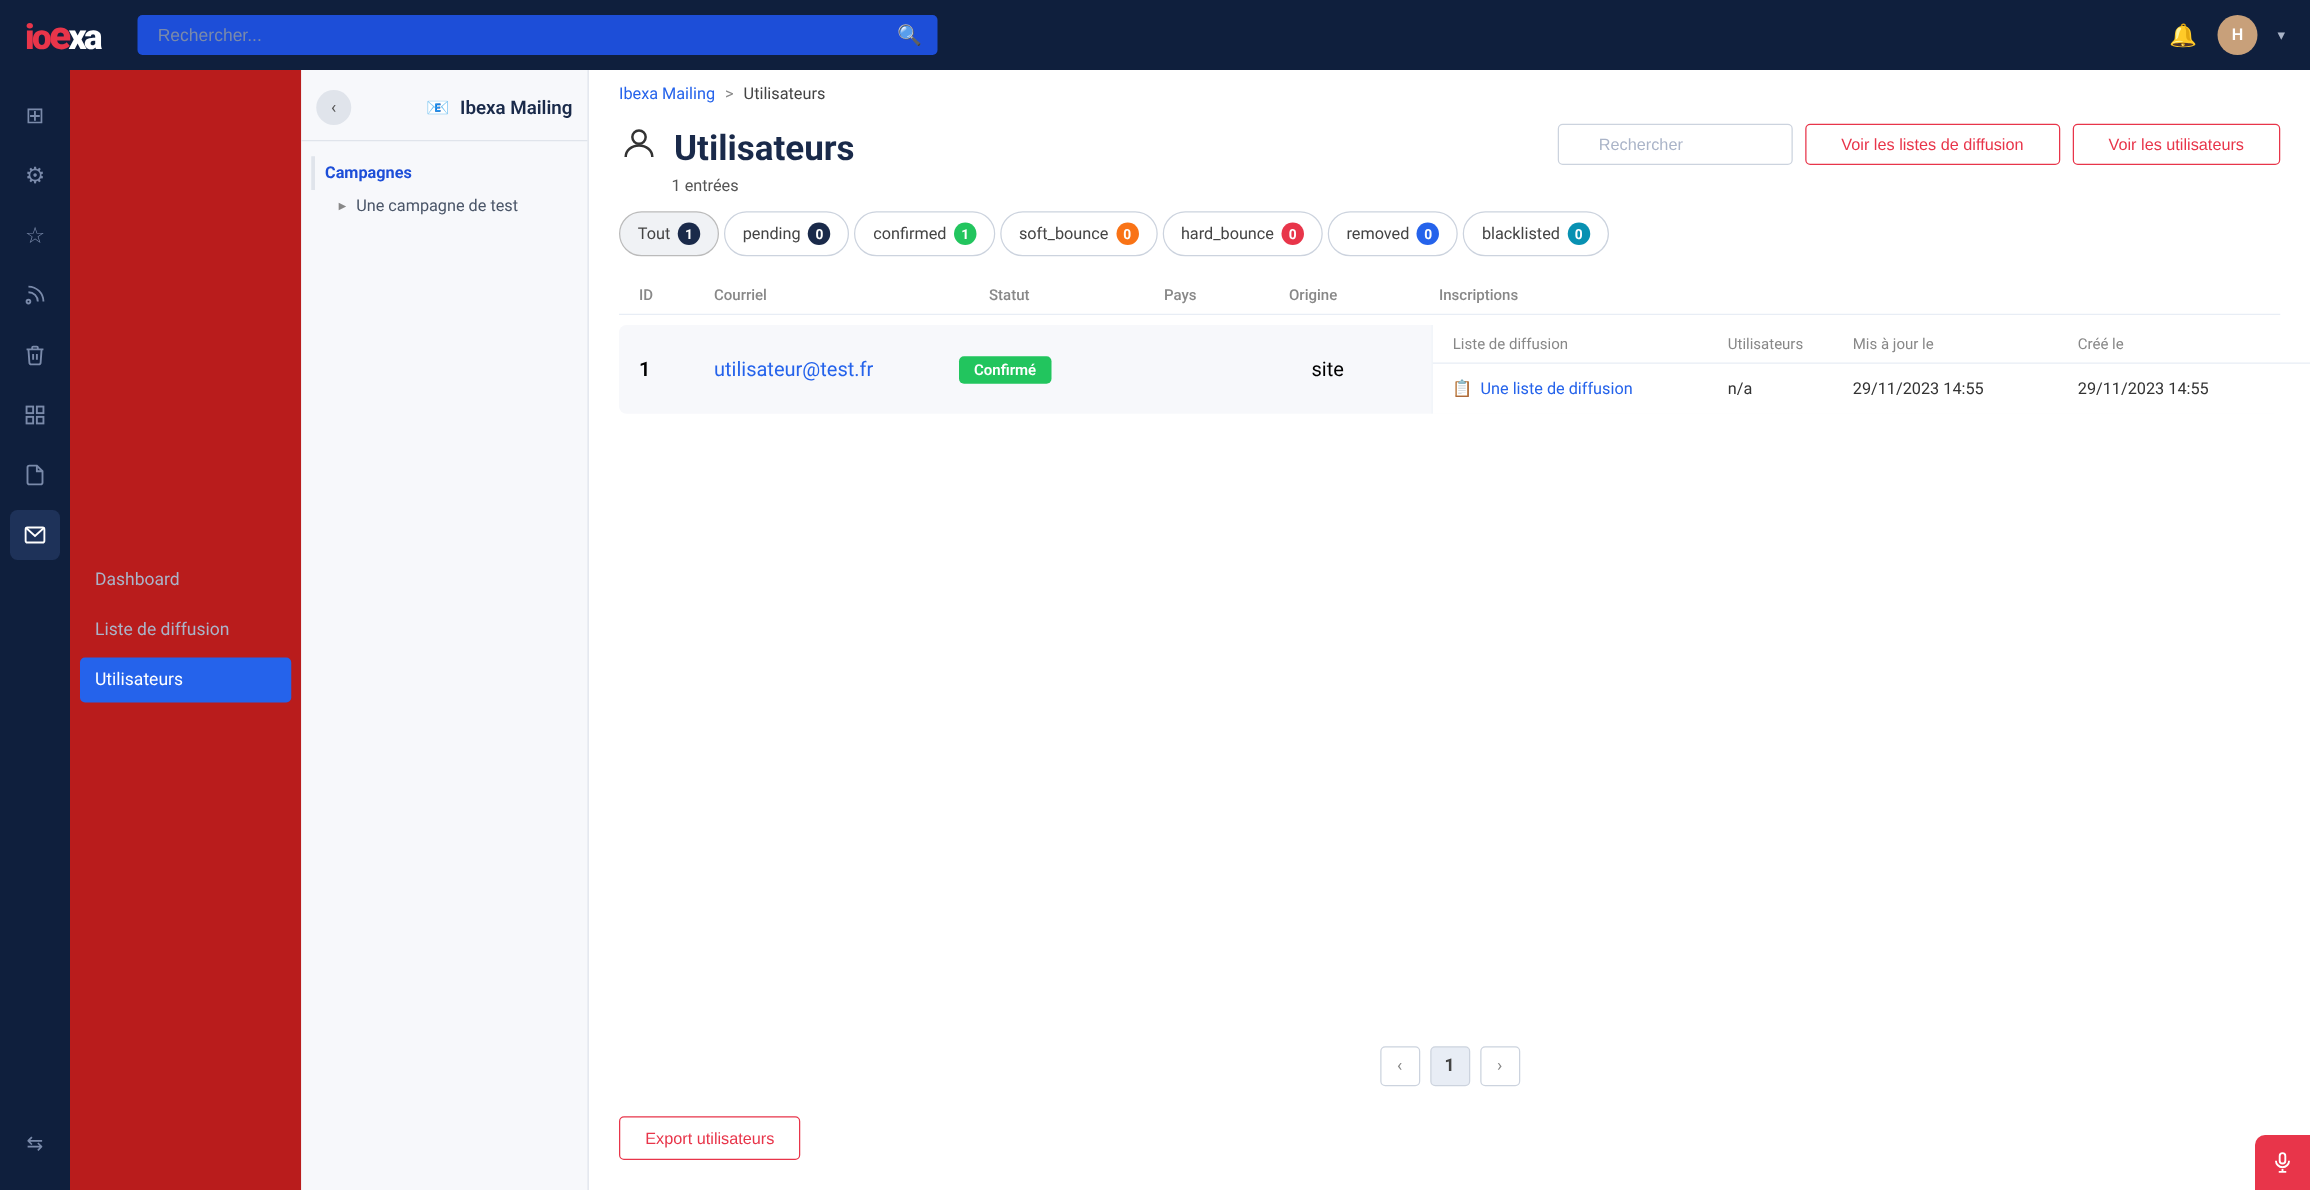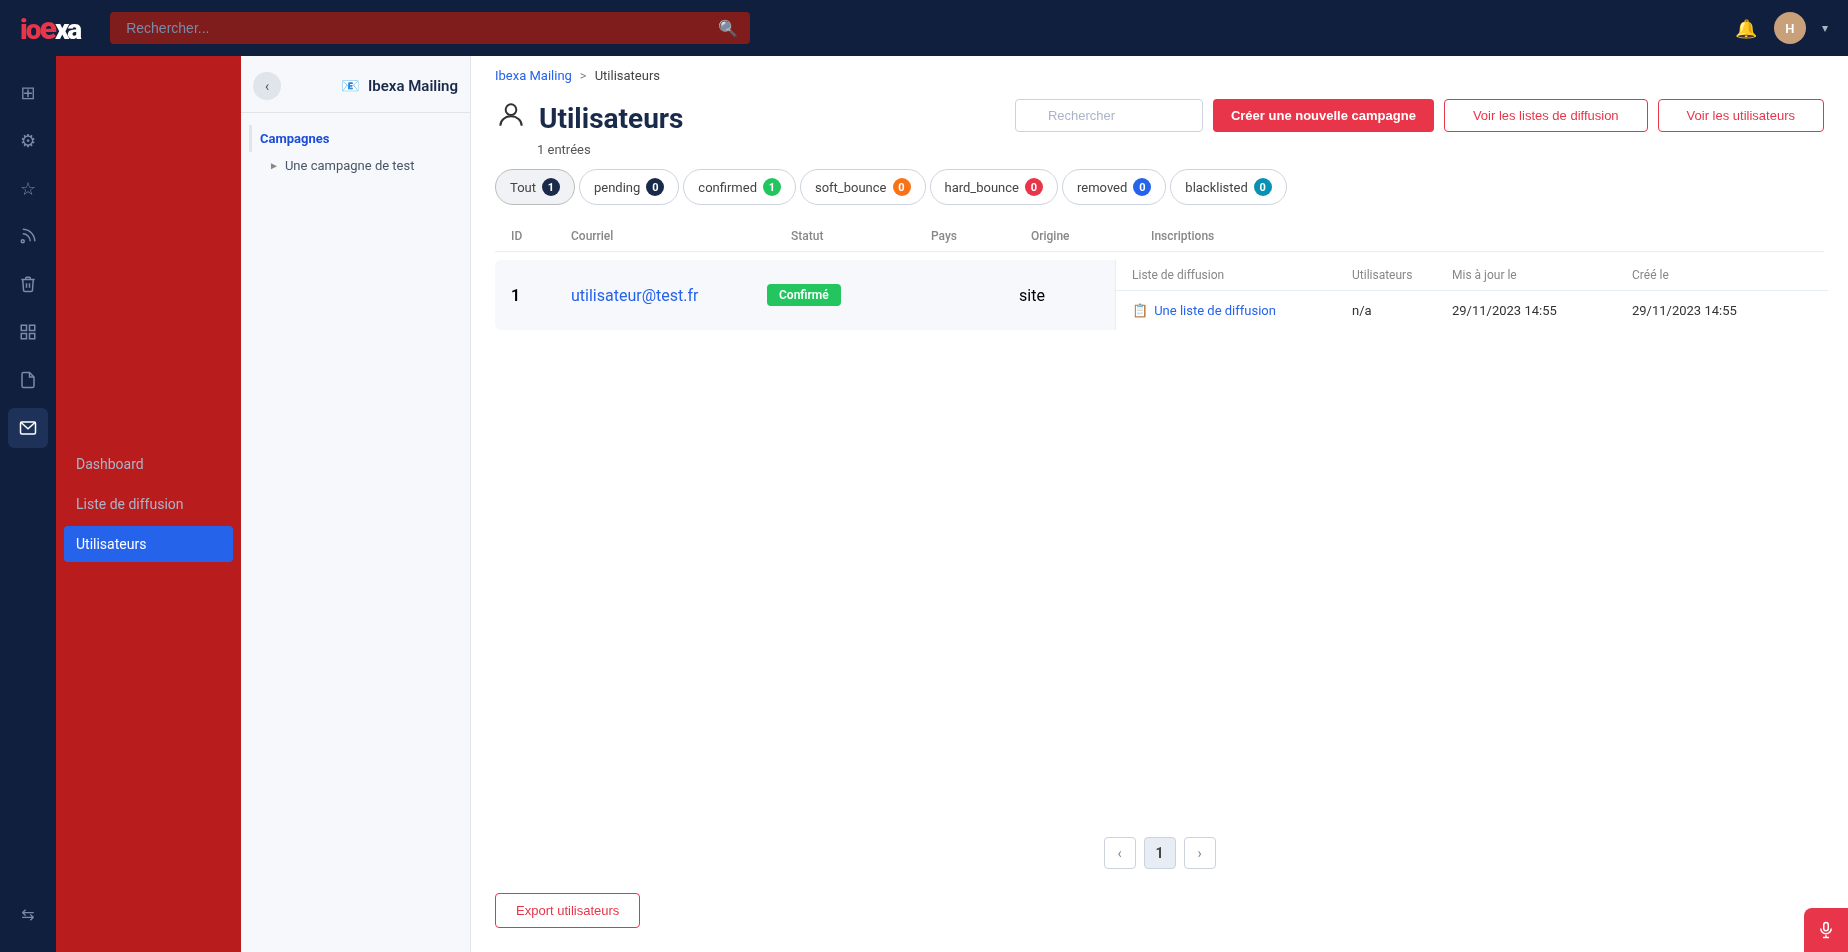--- a/index.html
+++ b/index.html
@@ -21,21 +21,21 @@
       margin-right: 30px;
     }
 
     .search-bar-wrap {
       flex: 1;
       max-width: 640px;
       position: relative;
     }
     .search-bar-wrap input {
       width: 100%;
-      background: #7f1d1d;
+      background: #1d4ed8;
       border: none;
       border-radius: 4px;
       padding: 8px 40px 8px 16px;
       color: #aab4c8;
       font-size: 14px;
       outline: none;
     }
     .search-bar-wrap input::placeholder { color: #7a8aaa; }
     .search-icon-top {
       position: absolute;
@@ -512,21 +512,20 @@
                 <circle cx="12" cy="8" r="4"></circle>
                 <path d="M4 20c0-4 3.6-7 8-7s8 3 8 7"></path>
               </svg>
           </span>
           <span class="page-title">Utilisateurs</span>
         </div>
         <div class="page-subtitle">1 entrées</div>
       </div>
       <div class="header-actions">
         <input class="search-input-right" type="text" placeholder="Rechercher" style="">
-        <button class="btn-primary">Créer une nouvelle campagne</button>
         <button class="btn-outline">Voir les listes de diffusion</button>
         <button class="btn-outline">Voir les utilisateurs</button>
       </div>
     </div>
 
     <div class="tabs-bar">
       <div class="tab-item active">
         <span>Tout</span>
         <span class="tab-badge badge-dark">1</span>
       </div>
@@ -567,21 +566,21 @@
       </div>
 
       <div class="combined-row">
         <div class="combined-left">
           <span class="data-cell-id" style="width:44px;">1</span>
           <span class="data-cell-email" style="width:180px;">utilisateur@test.fr</span>
           <span style="width:140px;">
             <span class="status-badge-confirmed">Confirmé</span>
           </span>
           <span style="width:80px;"></span>
-          <span style="width:80px;">site</span>
+          <span style="width:80px;margin-left:30px;">site</span>
         </div>
         <div class="combined-right">
           <div class="inscriptions-header">
             <span>Liste de diffusion</span>
             <span>Utilisateurs</span>
             <span>Mis à jour le</span>
             <span>Créé le</span>
           </div>
           <div class="inscriptions-row">
             <a class="inscription-link">

